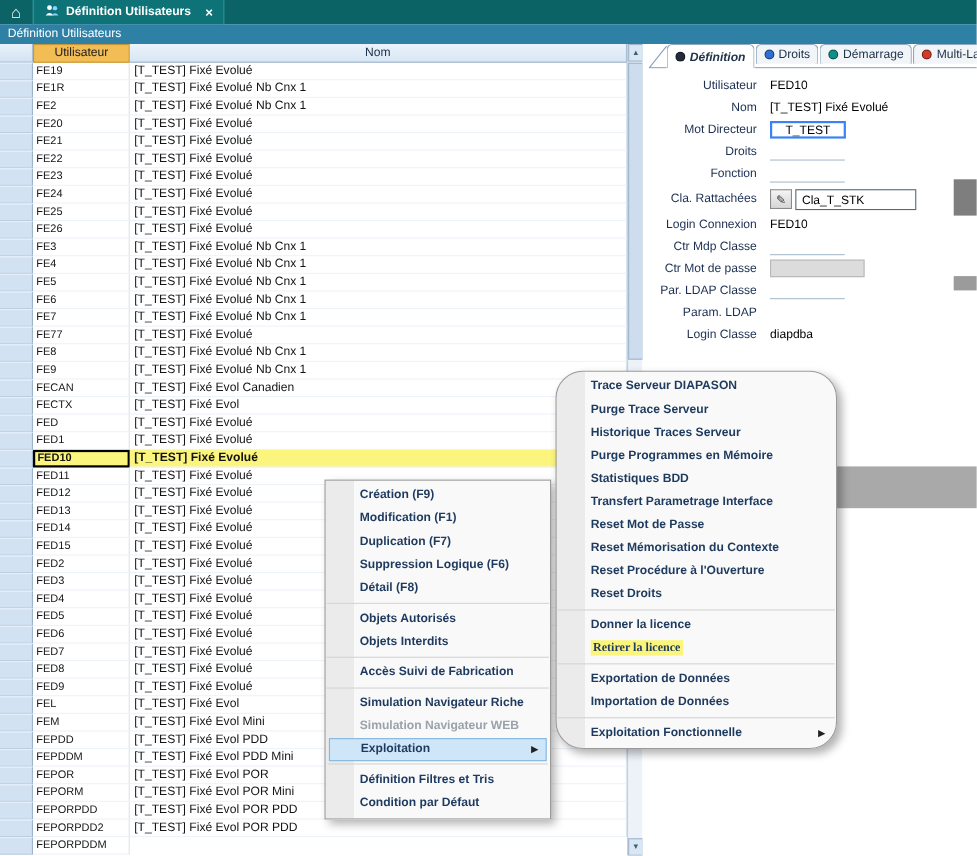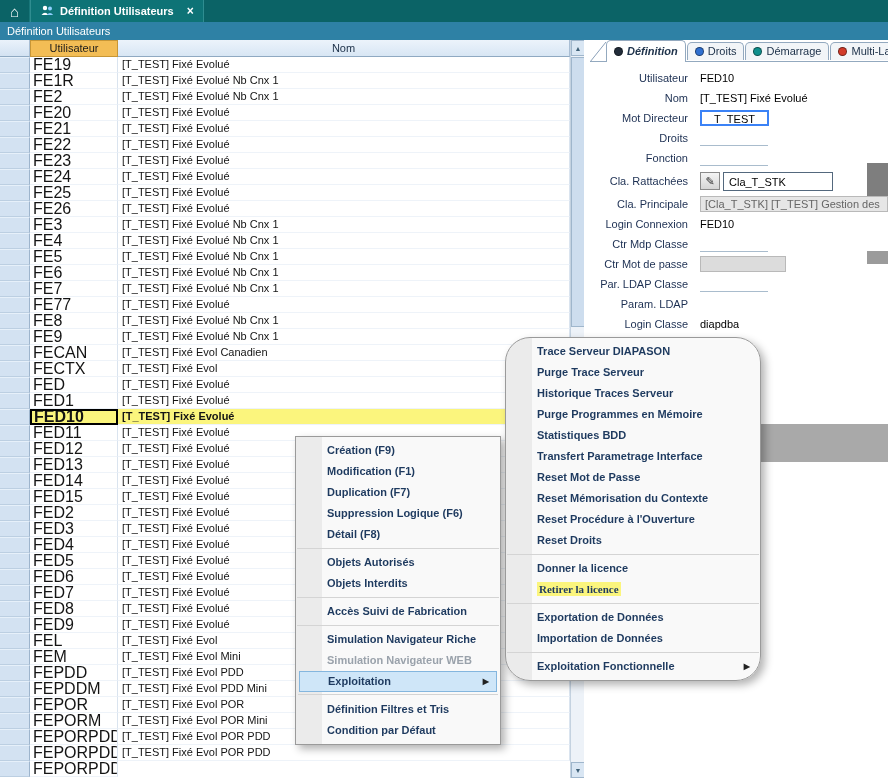--- a/index.html
+++ b/index.html
@@ -26,42 +26,42 @@
   .h-sel { width: 30px; background: linear-gradient(#eaf2fb, #d3e2f2);
     border-right: 1px solid #a9bed4; border-bottom: 1px solid #8fa9c2; }
   .h-user { width: 88px; background: var(--header-orange, #f3bd55); border: 1px solid #c79636;
     font-size: 11px; text-align: center; line-height: 15px; color: #1a1a1a; }
   .h-name { flex: 1; background: linear-gradient(#ecf3fb, #d8e6f4);
     border-right: 1px solid #a9bed4; border-bottom: 1px solid #8fa9c2;
     font-size: 11px; text-align: center; line-height: 16px; color: #20344c; }
   .g-body { margin-right: 14px; }
   .g-row { display: flex; height: 16px; }
   .c-sel { width: 30px; background: #d3e2f2; border-right: 1px solid #9db4cc; border-bottom: 1px solid #bccfe2; border-top: 1px solid #e6f0fa; }
-  .c-user { width: 88px; font-size: 16px; line-height: 15px; padding-left: 3px; color: #141414;
+  .c-user { width: 88px; font-size: 10px; line-height: 15px; padding-left: 3px; color: #141414;
     border-right: 1px solid #dae4ef; border-bottom: 1px solid #eef3f9; white-space: nowrap; overflow: hidden; }
   .c-name { flex: 1; font-size: 11px; line-height: 15px; padding-left: 4px; color: #141414;
     border-right: 1px solid #dae4ef; border-bottom: 1px solid #eef3f9; white-space: nowrap; overflow: hidden; }
   .g-row.selected .c-user { background: var(--selection-yellow, #fbf57d); font-weight: bold;
     border: 2px solid #000; line-height: 12px; padding-left: 2px; }
   .g-row.selected .c-name { background: var(--selection-yellow, #fbf57d); font-weight: bold; }
 
   
   .vscroll { position: absolute; right: 0; top: 0; width: 14px; height: 738px;
     background: #edf2f8; border-left: 1px solid #c4d2e0; }
   .vs-btn { position: absolute; left: 0; width: 14px; height: 16px; background: #d9e6f3;
     border: 1px solid #9fb6cc; font-size: 7px; color: #3f6078;
     display: flex; align-items: center; justify-content: center; }
   .vs-up { top: 0; } .vs-down { bottom: 0; }
   .vs-thumb { position: absolute; left: 0; top: 17px; width: 14px; height: 270px;
     background: #cdddee; border: 1px solid #9fb6cc; }
 
   
   .panel { position: absolute; left: 590px; top: 40px; width: 298px; height: 738px; background: #fff; }
   .ptabs { position: relative; height: 22px; border-bottom: 1px solid #93a9bf;
-    display: flex; align-items: center; padding-left: 16px; }
+    display: flex; align-items: flex-start; padding-left: 16px; }
   .diag { position: absolute; left: 0; bottom: -1px; }
   .ptab { display: flex; align-items: center; gap: 4px; padding: 2px 7px;
     border: 1px solid #93a9bf; border-bottom: none; border-radius: 5px 5px 0 0;
     font-size: 11px; color: #20344c; height: 18px; background: #f2f5f8; margin-right: 1px;
     white-space: nowrap; position: relative; }
   .ptab.active { height: 22px; font-weight: bold; font-style: italic; background: #fff; z-index: 2;
     box-shadow: 0 1px 0 0 #fff; }
   .dot { width: 9px; height: 9px; border-radius: 50%; border: 1px solid rgba(0,0,0,.45); flex: none; }
 
   .pform { padding-top: 6px; }
@@ -482,27 +482,20 @@
         <div class="f-row kind-picker">
           <div class="f-label">Cla. Rattachées</div>
           <div class="f-valwrap">
             <span class="pick-btn">
               <span>✎</span>
             </span>
             <span class="f-val">Cla_T_STK</span>
           </div>
         </div>
 
-        <div class="f-row kind-disabledwide">
-          <div class="f-label">Cla. Principale</div>
-          <div class="f-valwrap">
-
-            <span class="f-val">[Cla_T_STK] [T_TEST] Gestion des</span>
-          </div>
-        </div>
 
         <div class="f-row kind-plain">
           <div class="f-label">Login Connexion</div>
           <div class="f-valwrap">
 
             <span class="f-val">FED10</span>
           </div>
         </div>
 
         <div class="f-row kind-underline">

